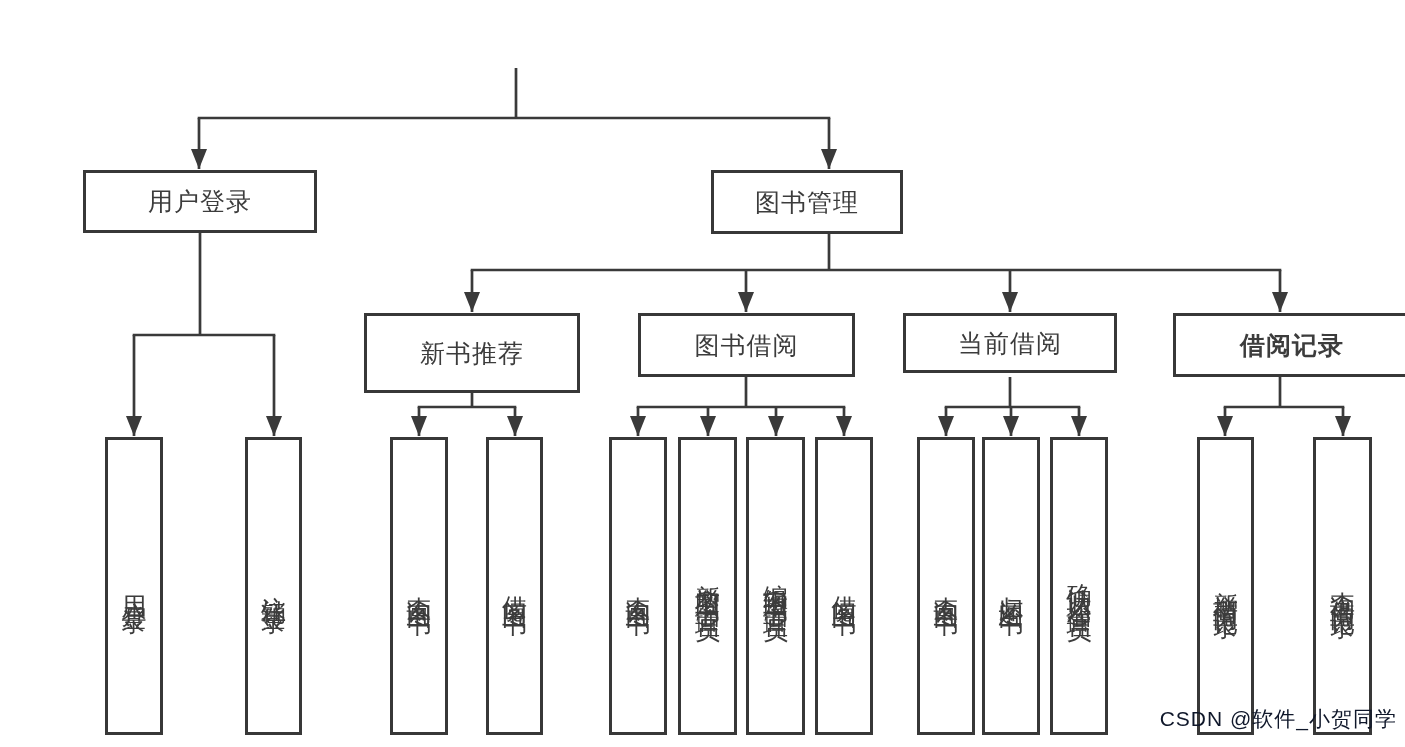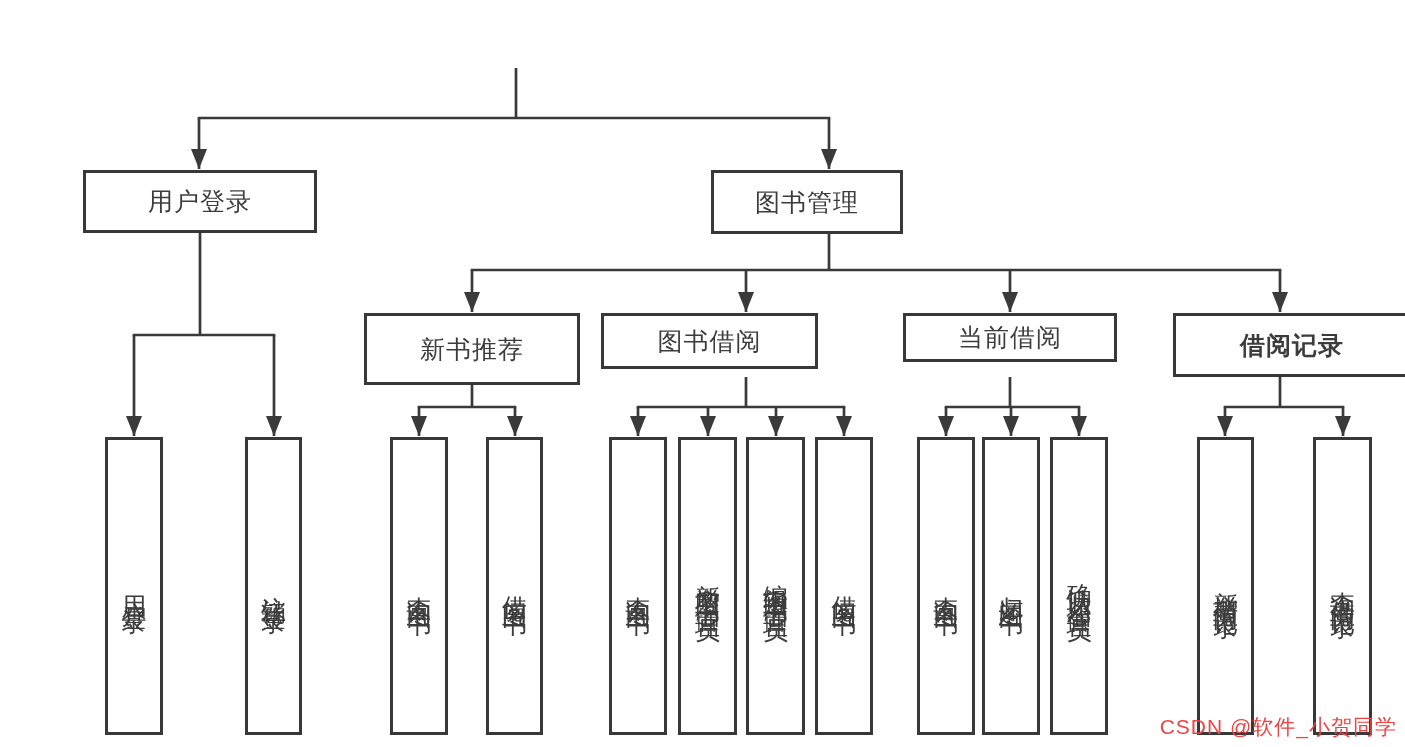--- a/index.html
+++ b/index.html
@@ -40,45 +40,45 @@
     writing-mode: vertical-rl;
     text-orientation: mixed;
     letter-spacing: 5px;
     line-height: 1;
   }
   
   #n-root   { left: 12px;  top: 13px;  width: 1007px; height: 55px; }
   #n-login  { left: 83px;  top: 170px; width: 234px;  height: 63px; }
   #n-mgmt   { left: 711px; top: 170px; width: 192px;  height: 64px; }
 
-  #n-rec    { left: 364px;  top: 313px; width: 216px; height: 72px; }
-  #n-bor    { left: 601px;  top: 313px; width: 217px; height: 56px; font-family: Liberation Mono, monospace; }
-  #n-cur    { left: 903px;  top: 313px; width: 214px; height: 49px; }
+  #n-rec    { left: 364px;  top: 313px; width: 216px; height: 80px; }
+  #n-bor    { left: 638px;  top: 313px; width: 217px; height: 64px; font-family: Liberation Mono, monospace; }
+  #n-cur    { left: 903px;  top: 313px; width: 214px; height: 60px; }
   #n-brr    { left: 1173px; top: 313px; width: 238px; height: 64px; font-weight: bold; }
 
   #l-login   { left: 105px;  top: 437px; width: 58px; height: 298px; }
   #l-logout  { left: 245px;  top: 437px; width: 57px; height: 298px; }
   #l-rec-q   { left: 390px;  top: 437px; width: 58px; height: 298px; }
   #l-rec-b   { left: 486px;  top: 437px; width: 57px; height: 298px; }
   #l-bor-q   { left: 609px;  top: 437px; width: 58px; height: 298px; }
   #l-bor-a   { left: 678px;  top: 437px; width: 59px; height: 298px; }
   #l-bor-e   { left: 746px;  top: 437px; width: 59px; height: 298px; }
   #l-bor-b   { left: 815px;  top: 437px; width: 58px; height: 298px; }
   #l-cur-q   { left: 917px;  top: 437px; width: 58px; height: 298px; }
   #l-cur-r   { left: 982px;  top: 437px; width: 58px; height: 298px; }
   #l-cur-c   { left: 1050px; top: 437px; width: 58px; height: 298px; }
   #l-brr-a   { left: 1197px; top: 437px; width: 57px; height: 298px; }
   #l-brr-q   { left: 1313px; top: 437px; width: 59px; height: 298px; }
 
   #watermark {
     position: absolute;
     right: 8px;
-    bottom: 6px;
+    bottom: 14px;
     font-size: 21px;
-    color: #ef4444;
+    color: #0f172a;
     letter-spacing: 1px;
     z-index: 5;
     white-space: nowrap;
   }
 </style>
 </head>
 <body>
 
 <div id="canvas">
 

